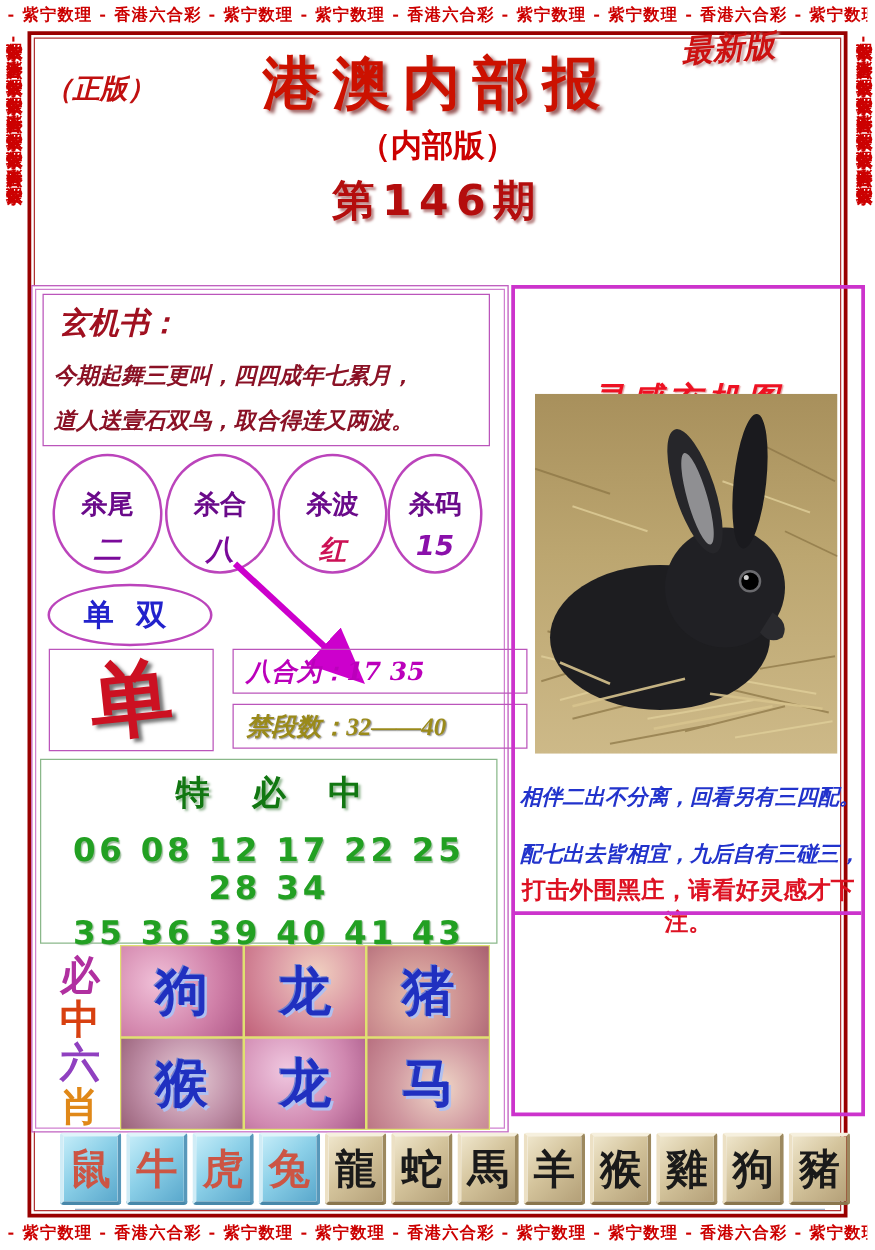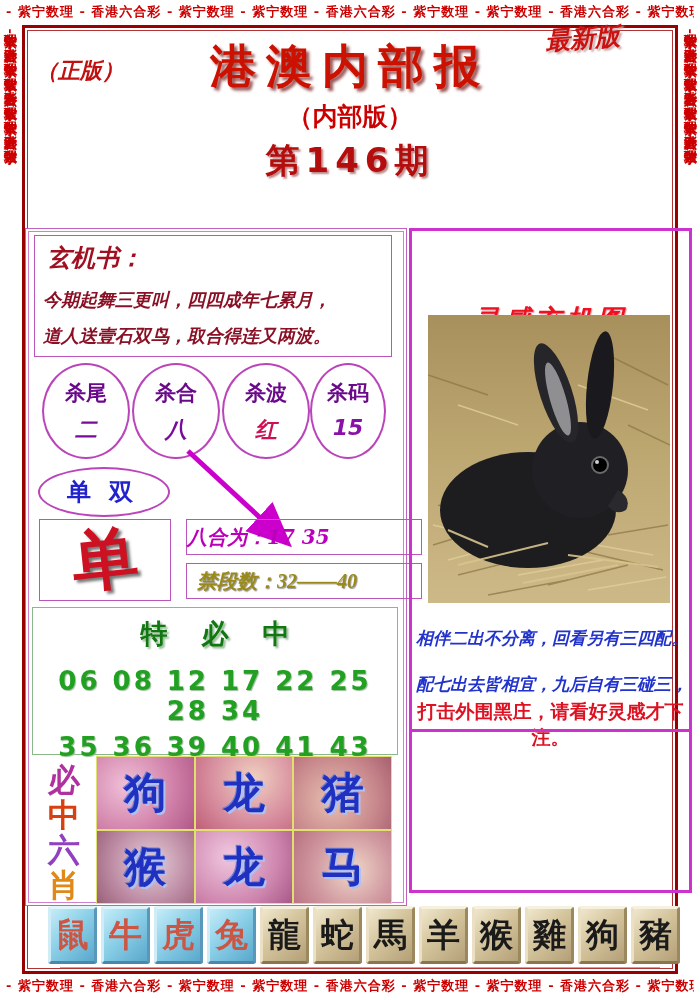--- a/index.html
+++ b/index.html
@@ -32,39 +32,39 @@
   
   .colL{position:absolute;left:25px;top:228px;width:380px;height:676px;
         border:1px solid #c060c0;box-shadow:inset 0 0 0 2px #fff,inset 0 0 0 3px #d080d0;}
   .xuanji{position:absolute;left:8px;top:6px;width:356px;height:120px;border:1px solid #bb55bb;}
   .xuanji .t{position:absolute;left:12px;top:6px;color:#a01020;font-size:24px;font-weight:bold;
              font-style:italic;font-family:"DejaVu Serif",serif;}
   .xuanji .l{position:absolute;left:8px;color:#8a1125;font-size:18px;font-weight:bold;
              font-style:italic;font-family:"DejaVu Serif",serif;white-space:nowrap;}
   .xuanji .l1{top:52px;} .xuanji .l2{top:88px;}
   .circ{position:absolute;border:2px solid #bb44bb;border-radius:50%;text-align:center;}
-  .circ .lab{margin-top:14px;color:#6a0a8a;font-size:21px;font-weight:bold;
+  .circ .lab{margin-top:24px;color:#6a0a8a;font-size:21px;font-weight:bold;
              font-family:"DejaVu Serif",serif;}
   .circ .val{margin-top:8px;color:#7a0a9a;font-size:22px;font-weight:bold;font-style:italic;}
   .c1{left:16px;top:134px;width:84px;height:92px;}
   .c2{left:106px;top:134px;width:84px;height:92px;}
   .c3{left:196px;top:134px;width:84px;height:92px;}
   .c4{left:284px;top:134px;width:72px;height:92px;}
   .c3 .val{color:#cc1155;} .c4 .val{color:#8a10aa;}
   .danshuang{position:absolute;left:12px;top:238px;width:128px;height:46px;
              border:2px solid #bb44bb;border-radius:50%;display:flex;align-items:center;
              justify-content:center;color:#2222cc;font-size:24px;font-weight:bold;
              letter-spacing:18px;font-family:"DejaVu Serif",serif;text-indent:10px;}
   .arrow-svg{position:absolute;left:150px;top:210px;}
   .danbox{position:absolute;left:13px;top:290px;width:130px;height:80px;border:1px solid #bb55bb;
           display:flex;align-items:center;justify-content:center;}
   .danbox .ch{font-size:66px;font-weight:bold;color:#cc1122;font-family:"DejaVu Serif",serif;
               transform:rotate(-6deg);text-shadow:3px 3px 3px #777;}
   .bahe{position:absolute;left:160px;top:290px;width:236px;height:36px;border:1px solid #bb55bb;
-        display:flex;align-items:center;box-sizing:border-box;
+        display:flex;align-items:center;padding-left:10px;box-sizing:border-box;
         color:#bb00bb;font-size:20px;font-weight:bold;font-style:italic;
         font-family:"DejaVu Serif",serif;}
   .jinduan{position:absolute;left:160px;top:334px;width:236px;height:36px;border:1px solid #bb55bb;
         display:flex;align-items:center;padding-left:10px;box-sizing:border-box;
         color:#9a8a1a;font-size:20px;font-weight:bold;font-style:italic;
         font-family:Liberation Serif, serif;text-shadow:1px 1px 1px #999;}
   .tebi{position:absolute;left:6px;top:378px;width:364px;height:146px;border:1px solid #8ab88a;
         text-align:center;}
   .tebi .t{margin-top:8px;color:#117711;font-size:27px;font-weight:bold;letter-spacing:34px;
            text-indent:34px;font-family:"DejaVu Serif",serif;text-shadow:2px 2px 2px #9b9;}

